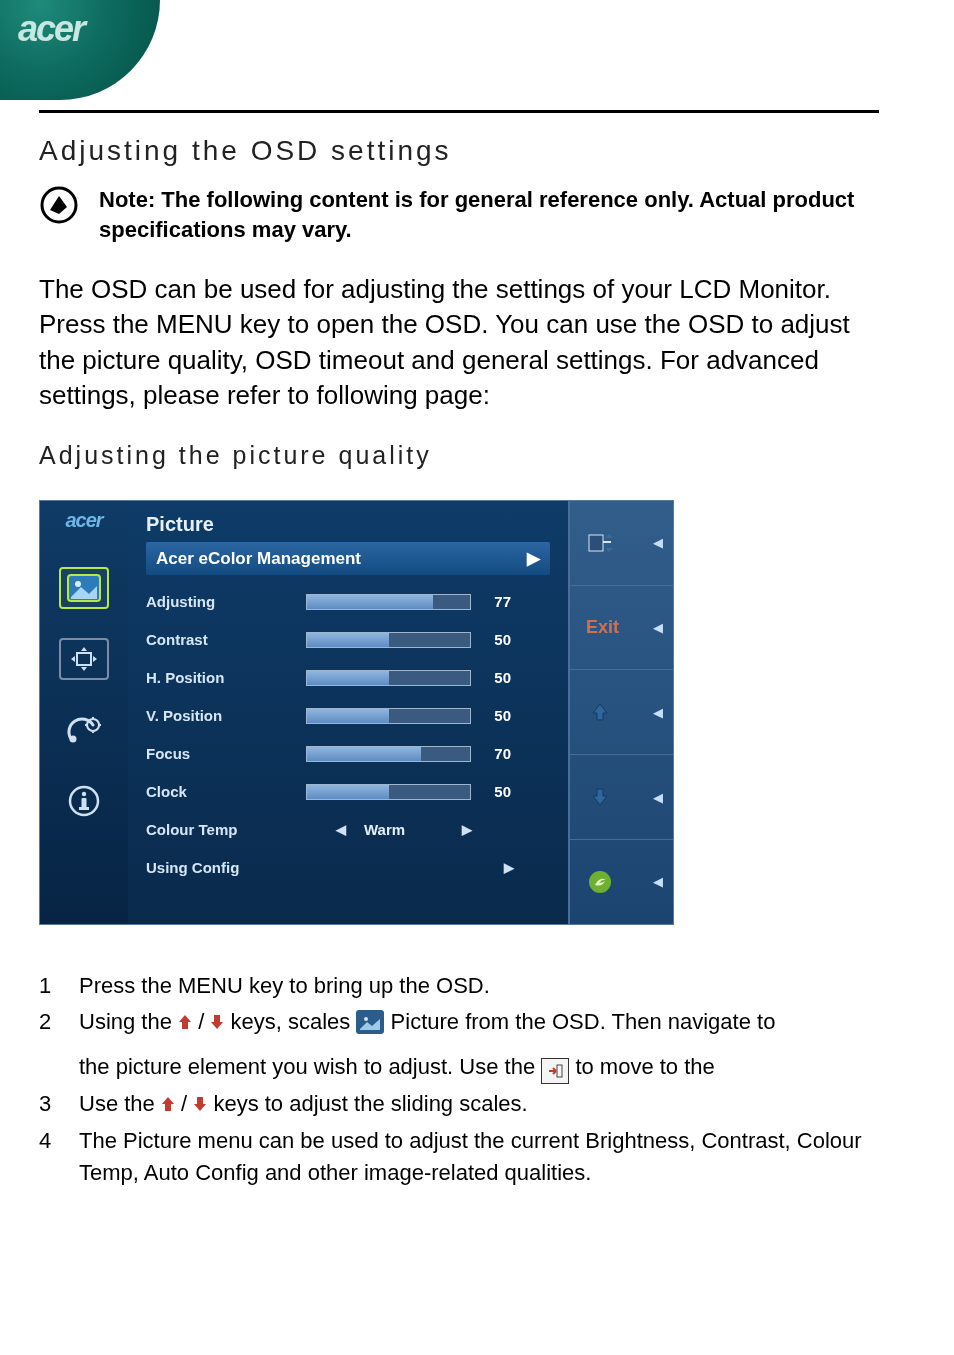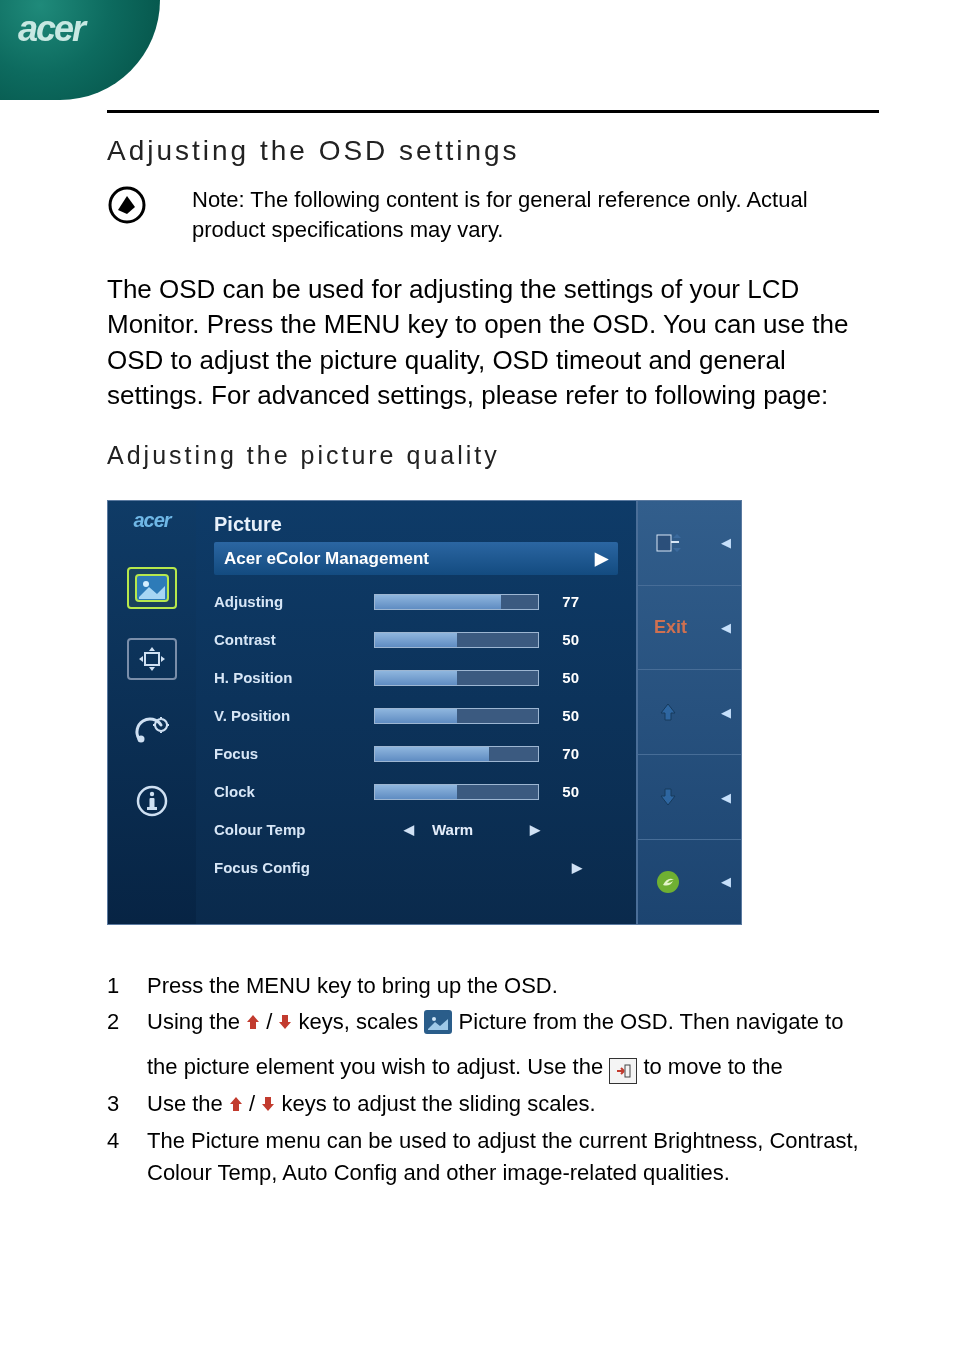--- a/index.html
+++ b/index.html
@@ -23,39 +23,39 @@
     position: absolute;
     top: 8px; left: 18px;
     font-family: Arial, sans-serif;
     font-style: italic;
     font-weight: bold;
     font-size: 36px;
     color: #c7e8e2;
     letter-spacing: -2px;
   }
   .content {
-    padding: 110px 75px 0 75px;
-    margin-left: 32px;
+    padding: 110px 75px 0 39px;
   }
   .rule {
     border-top: 3px solid #000;
     margin-bottom: 22px;
   }
   .h-main {
     font-size: 28px;
     letter-spacing: 3px;
     font-weight: 400;
     margin-bottom: 18px;
     color: #222;
   }
   .note-row {
     display: flex;
     align-items: flex-start;
-    gap: 45px;
+    gap: 20px;
     margin-bottom: 28px;
+    font-weight: bold;
   }
   .note-icon-wrap {
     width: 40px;
     flex-shrink: 0;
   }
   .note-text {
     font-size: 22px;
     line-height: 1.35;
   }
   .body-para {
@@ -375,21 +375,21 @@
         <div class="osd-row">
           <div class="osd-label">Colour Temp</div>
           <div class="osd-select" style="margin-left:30px">
             <span class="tri">◀</span>
             <span class="valtxt">Warm</span>
             <span class="tri">▶</span>
           </div>
         </div>
 
         <div class="osd-row">
-          <div class="osd-label">Focus Config</div>
+          <div class="osd-label">Using Config</div>
           <div style="flex:1"></div>
           <span style="margin-right:36px;color:#d0e1f4;font-size:13px">▶</span>
         </div>
       </div>
 
       <div class="osd-right">
         <div class="osd-btn">
           <span class="btn-icon">
             <svg width="26" height="26" viewBox="0 0 26 26">
               <rect x="2" y="5" width="14" height="16" fill="#2b4f7a" stroke="#d7e6f6" stroke-width="1"></rect>

